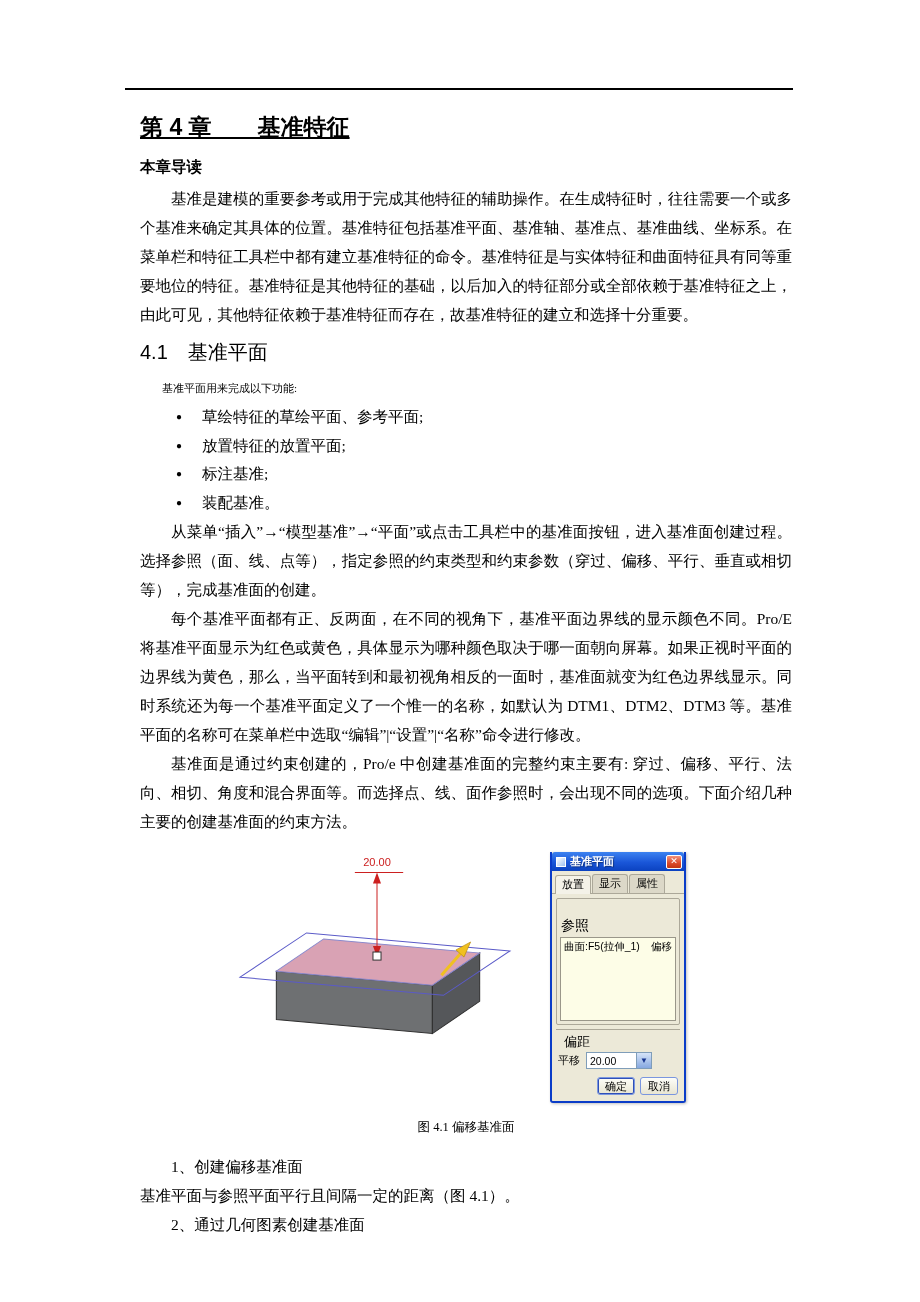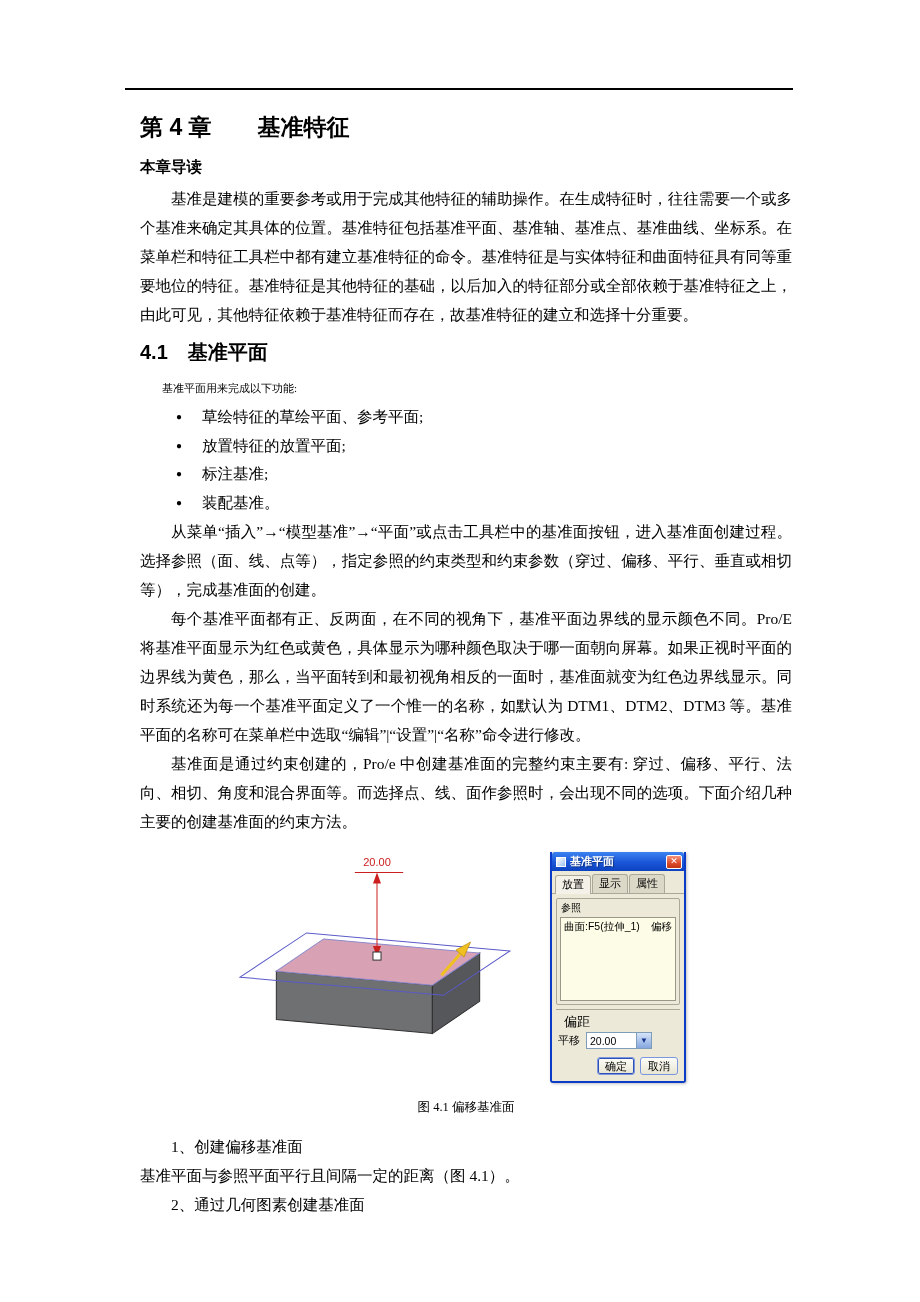--- a/index.html
+++ b/index.html
@@ -5,28 +5,28 @@
   * { margin:0; padding:0; box-sizing:border-box; }
   html,body { background:#ffffff; }
   .page {
     position:relative; width:920px; height:1302px; background:#ffffff;
     font-family:"Liberation Serif","DejaVu Serif",serif; color:#000; overflow:hidden;
   }
   .header-rule { position:absolute; top:88px; left:125px; width:668px; border-top:2px solid #000; }
   .content { position:absolute; top:102px; left:140px; width:652px; }
   .chapter-title {
     font-family:"Liberation Sans","DejaVu Sans",sans-serif;
-    font-size:23px; font-weight:bold; margin:10px 0 14px 0; white-space:pre;
+    font-size:23px; font-weight:bold; margin:10px 0 14px 0; white-space:pre;text-decoration:underline;
   }
   .intro-heading { font-size:15.5px; font-weight:bold; margin:0 0 6px 0; }
   p.body { font-size:15.5px; line-height:29px; text-align:justify; }
   p.indent { text-indent:2em; }
   .section-heading {
     font-family:"Liberation Sans","DejaVu Sans",sans-serif;
-    font-size:20px; font-weight:bold; margin:10px 0 8px 0; white-space:pre;
+    font-size:20px; font-weight:normal; margin:10px 0 8px 0; white-space:pre;
   }
   .func-intro { font-size:11px; line-height:29px; text-indent:2em; }
   ul.func-list { list-style:none; margin:0 0 0 36px; }
   ul.func-list li { display:flex; align-items:center; font-size:15.5px; line-height:28.5px; }
   ul.func-list .bullet { font-size:10px; margin-right:20px; line-height:28.5px; }
   .figure-row { display:flex; justify-content:center; align-items:flex-start; gap:22px; margin:16px 0 4px -20px; }
   .model-wrap { width:302px; height:192px; }
   .caption { text-align:center; font-size:12.5px; margin-top:16px; }
   .post-item { font-size:15.5px; line-height:29px; }
   .post-item.indent { text-indent:2em; }
@@ -50,21 +50,21 @@
     background:linear-gradient(180deg,#F2917B 0%,#DC4A2A 60%,#C23614 100%);
     border:1px solid #fff; border-radius:2px; color:#fff; font-size:9px; line-height:1; cursor:default;
   }
   .tabs { display:flex; gap:1px; padding:3px 3px 0 3px; border-bottom:1px solid #ACA899; }
   .tab {
     padding:1px 6px 2px 6px; border:1px solid #ACA899; border-bottom:none;
     border-radius:3px 3px 0 0; background:#DCD8C8; color:#000;
   }
   .tab.active { background:#F4F2E8; position:relative; top:1px; }
   .groupbox { margin:4px 4px 2px 4px; border:1px solid #ACA899; padding:2px 3px 3px 3px; border-radius:2px; }
-  .group-label { font-size:10px; margin:0 0 2px 1px; }
+  .group-label { font-size:14px; margin:16px 0 2px 1px; }
   .ref-list {
     background:#FDFDE7; border:1px solid #9a978a; height:84px; padding:2px 3px;
     display:flex; justify-content:space-between; align-items:flex-start; font-size:10.5px;
   }
   .divider { border-top:1px solid #ACA899; margin:4px 4px 0 4px; }
   .offset-label { font-size:13px; margin:3px 0 1px 12px; }
   .offset-row { display:flex; align-items:center; gap:6px; margin:1px 6px 4px 6px; }
   .combo { display:flex; align-items:center; background:#fff; border:1px solid #7F9DB9; height:17px; width:66px; }
   .combo-value { flex:1; padding-left:3px; font-size:10.5px; }
   .combo-arrow {

